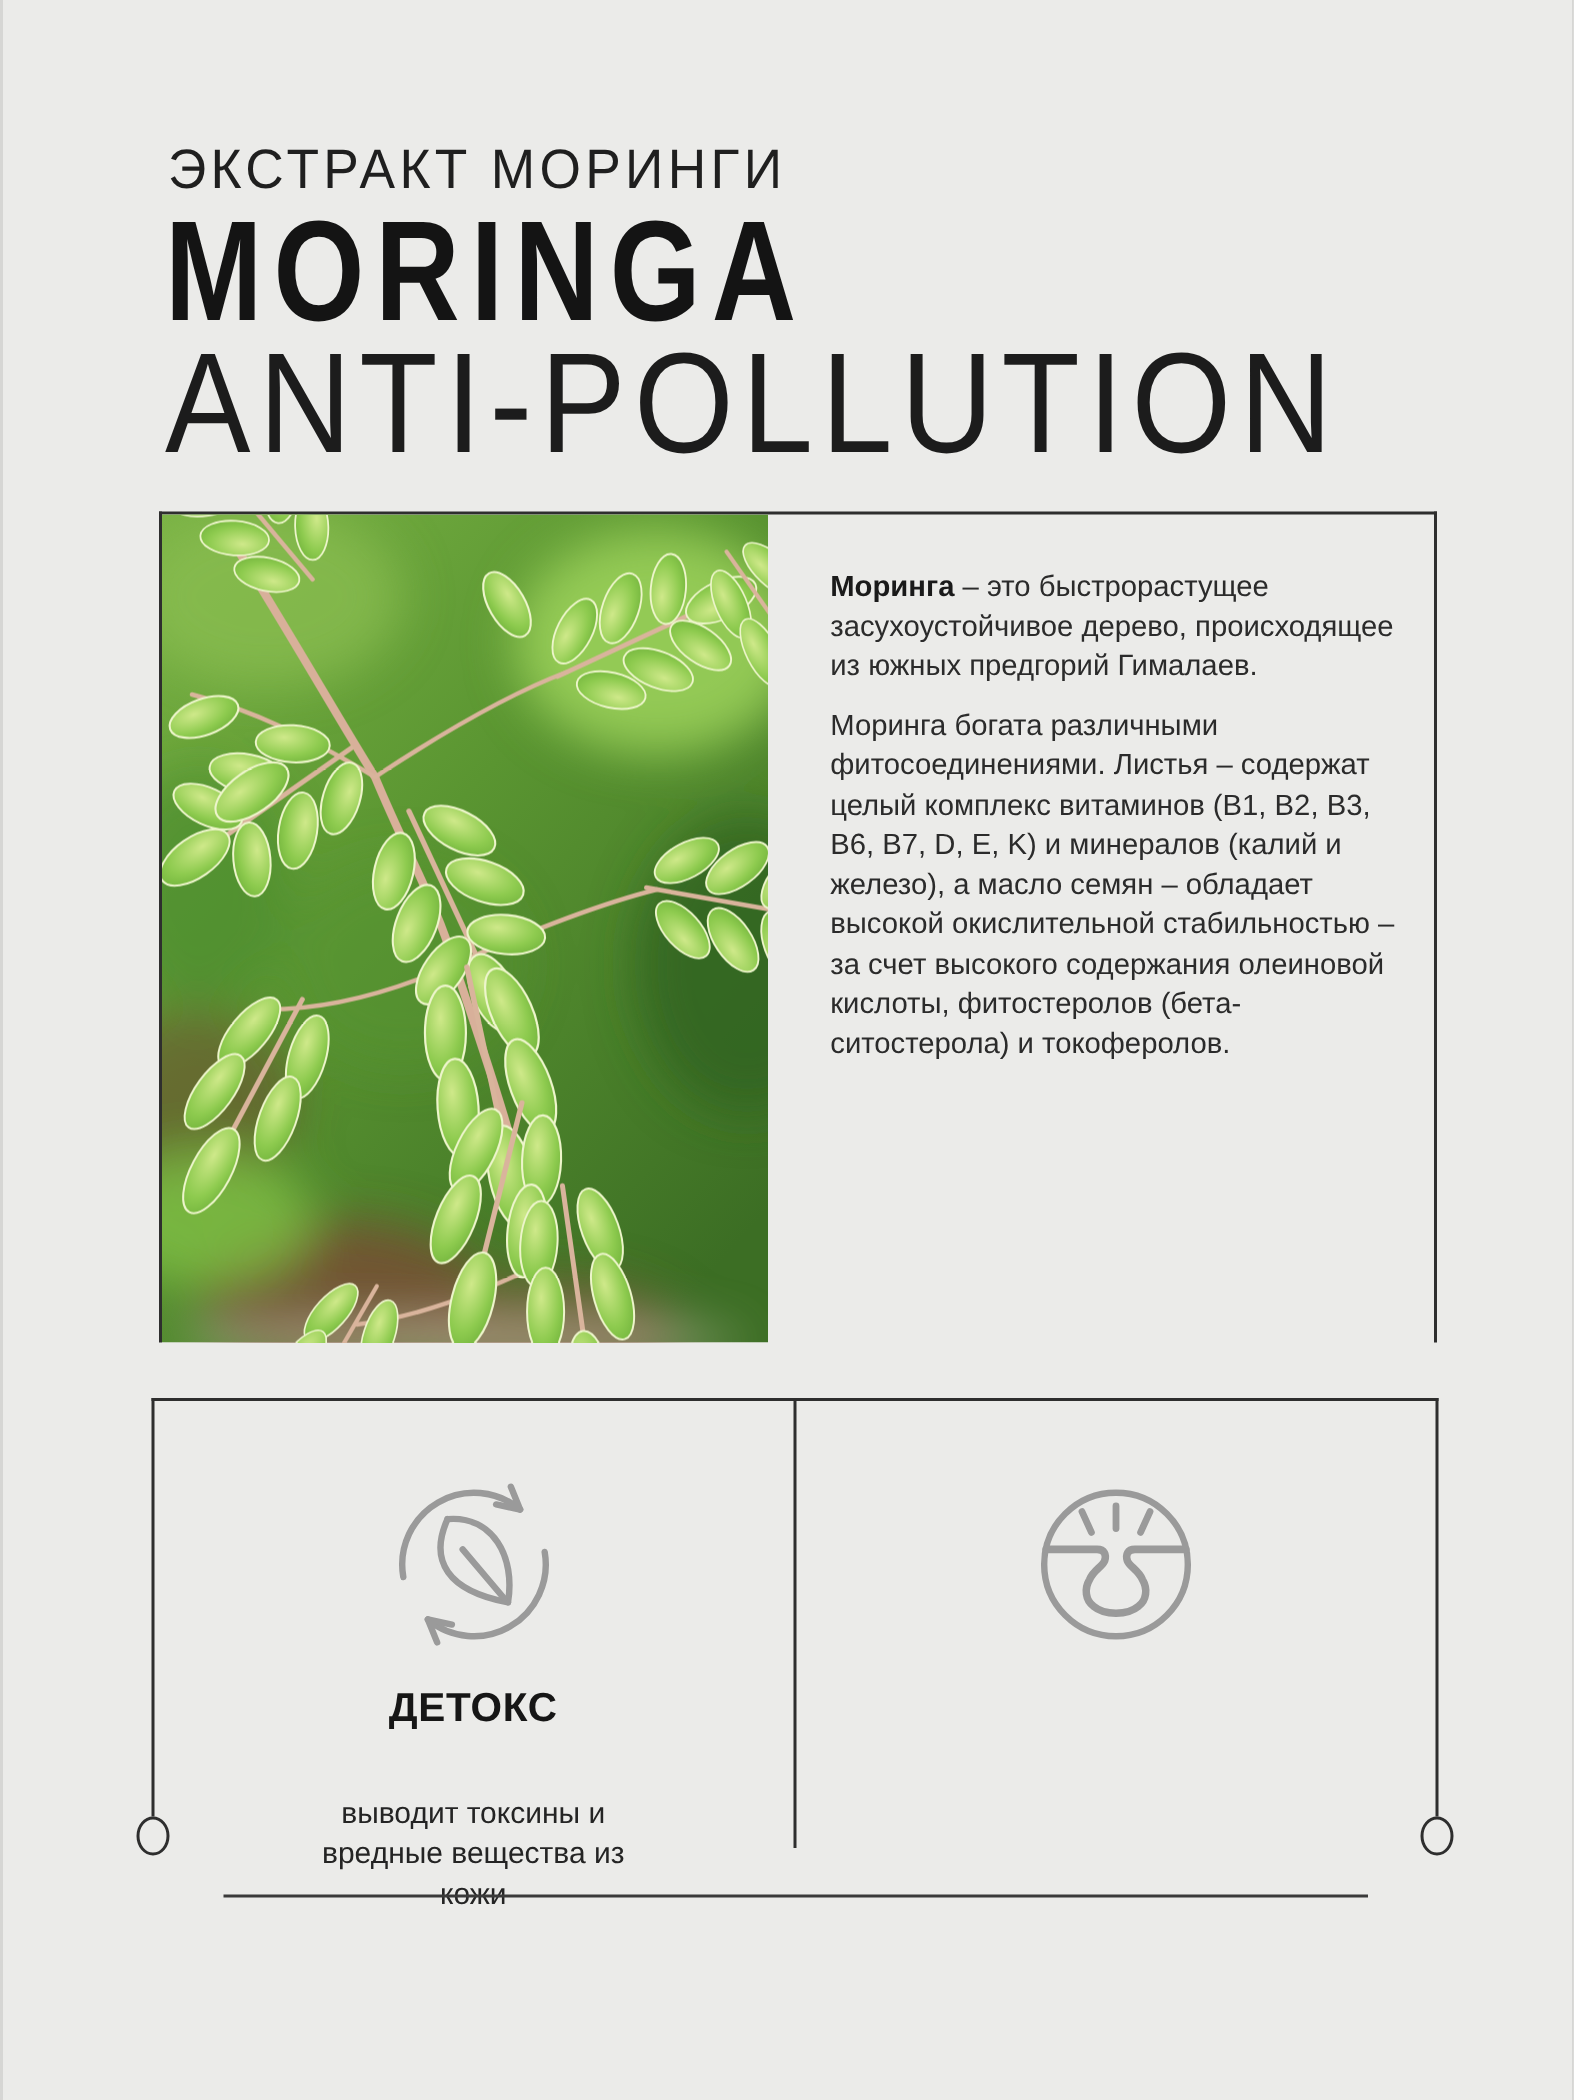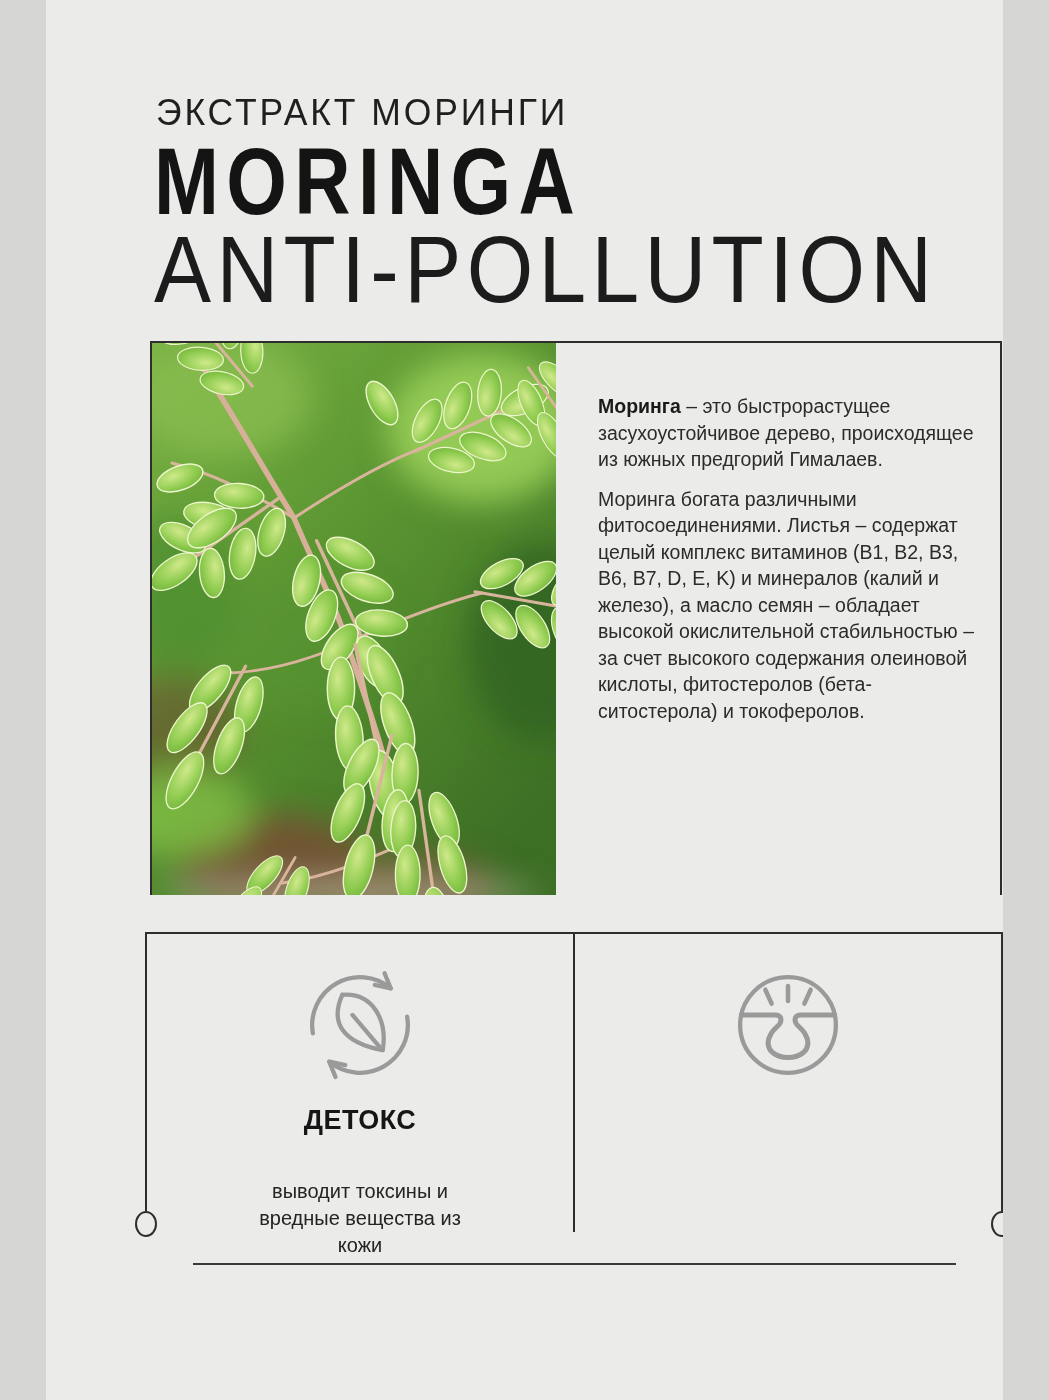--- a/index.html
+++ b/index.html
@@ -1,17 +1,17 @@
 <!DOCTYPE html>
 <html><head>
 <meta charset="utf-8">
 <style>
   html,body{margin:0;padding:0;background:#d6d6d4;}
   .page{
-    position:relative;width:957px;height:1400px;overflow:hidden;
+    position:relative;width:1046px;height:1400px;overflow:hidden;
     background:#ebebe9;font-family:"Liberation Sans","DejaVu Sans",sans-serif;
     color:#222;margin:0 auto;
   }
   .abs{position:absolute;}
 
   
   .kicker{
     left:110px;top:94px;font-size:37px;font-weight:400;letter-spacing:3px;
     color:#1f1f1f;transform:scaleX(.96);transform-origin:left top;white-space:nowrap;line-height:1;
   }
@@ -25,39 +25,39 @@
   }
 
   
   .block-border-top{left:104px;top:341px;width:852px;height:2px;background:#2e2e2e;}
   .block-border-left{left:104px;top:341px;width:2px;height:554px;background:#2e2e2e;}
   .block-border-right{left:954px;top:341px;width:2px;height:554px;background:#2e2e2e;}
   .photo{left:106px;top:343px;width:404px;height:552px;}
   .photo svg{display:block;}
 
   .text-panel{
-    left:552px;top:393px;width:383px;color:#2b2b2b;
+    left:552px;top:378px;width:383px;color:#2b2b2b;
     font-size:19.5px;line-height:26.5px;
   }
   .text-panel p{margin:0 0 13px 0;}
   .text-panel p:last-child{margin-bottom:0;}
   .bold{font-weight:700;color:#1a1a1a;}
 
   
   .f-line-top{left:99px;top:932px;width:858px;height:2px;background:#2e2e2e;}
   .f-line-left{left:99px;top:932px;width:2px;height:279px;background:#2e2e2e;}
   .f-line-right{left:955px;top:932px;width:2px;height:279px;background:#2e2e2e;}
   .f-line-center{left:527px;top:932px;width:2px;height:300px;background:#2e2e2e;}
   .f-circle{width:18px;height:22px;border:2px solid #2e2e2e;border-radius:50%;background:#ebebe9;}
   .f-circle.left{left:89px;top:1211px;}
   .f-circle.right{left:945px;top:1211px;}
 
   .feature{
     top:934px;height:296px;width:426px;display:flex;flex-direction:column;
-    align-items:center;justify-content:flex-start;padding-top:28px;box-sizing:border-box;
+    align-items:center;justify-content:flex-start;padding-top:46px;box-sizing:border-box;
   }
   .feature.left{left:101px;}
   .feature.right{left:529px;}
   .feature-icon{width:126px;height:126px;flex:0 0 auto;}
   .feature-title{
     margin-top:17px;font-size:27px;font-weight:700;letter-spacing:.5px;
     color:#161616;text-align:center;line-height:31px;white-space:nowrap;
   }
   .feature-sub{
     margin-top:4px;font-size:20px;line-height:27px;color:#242424;text-align:center;

